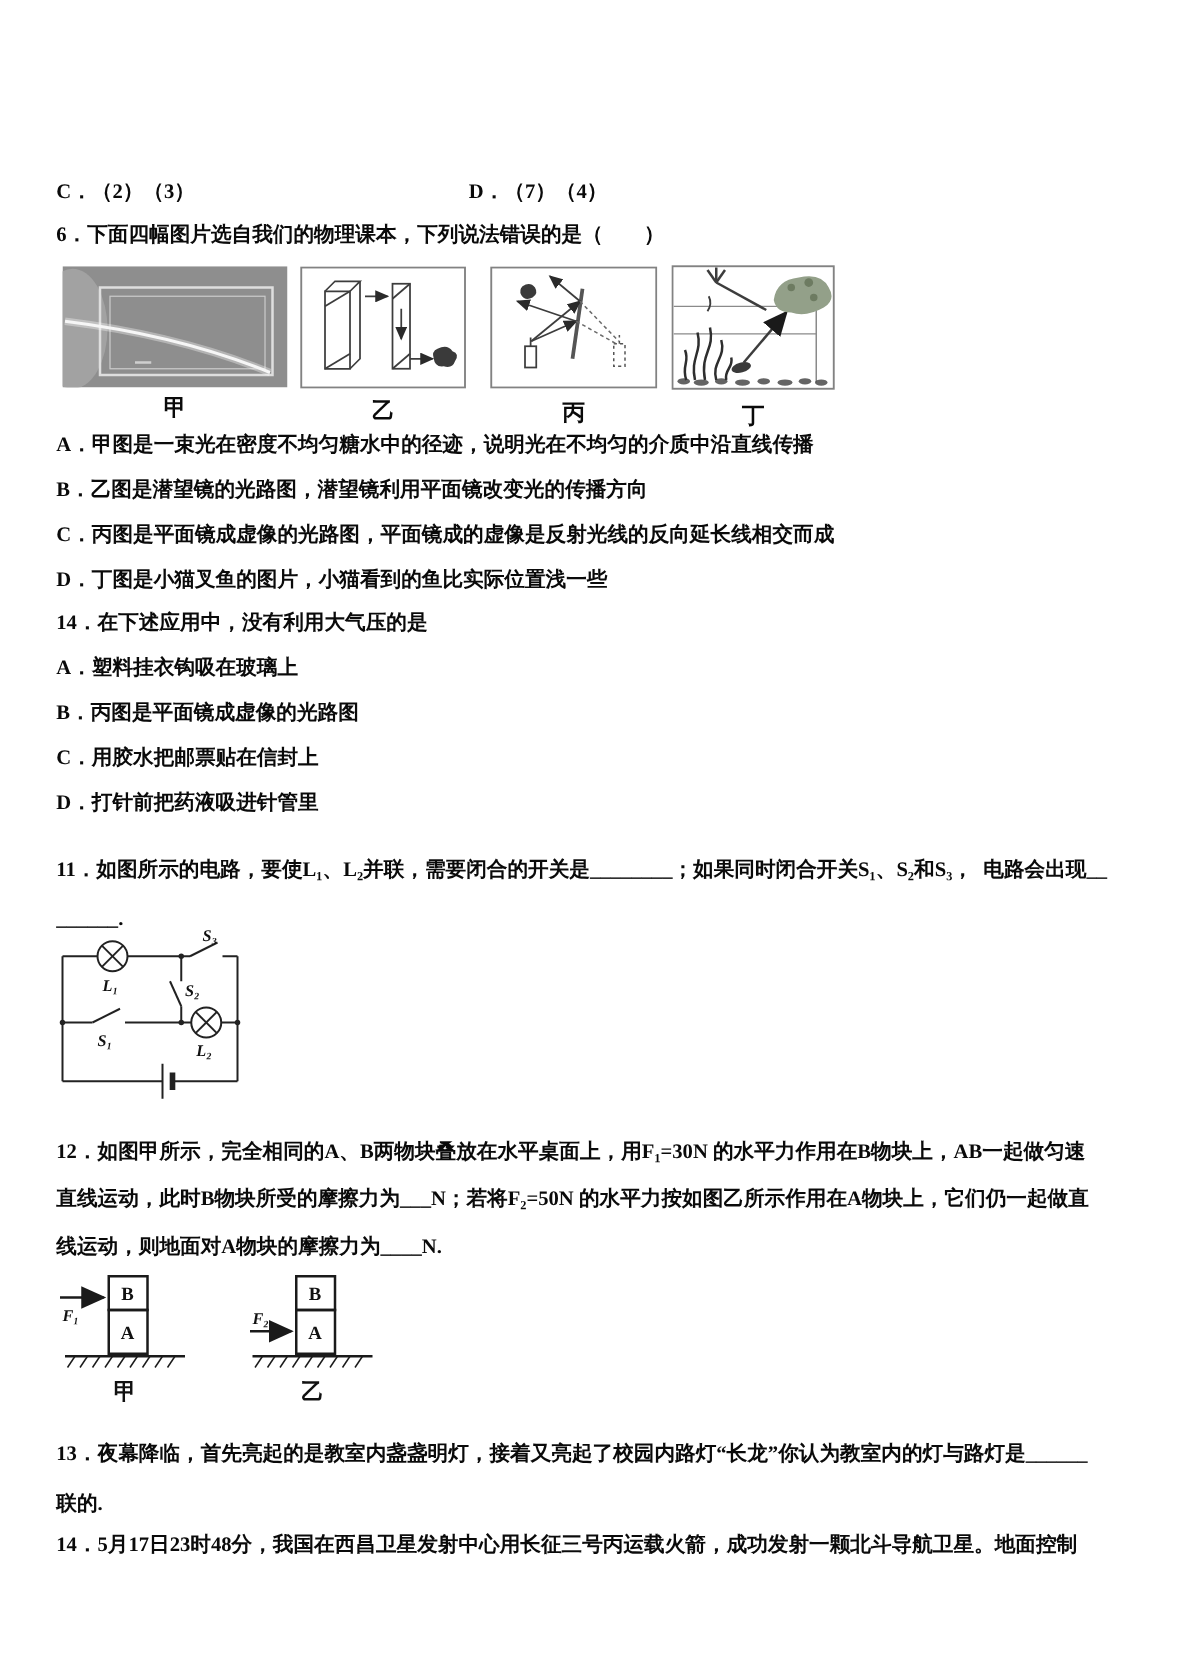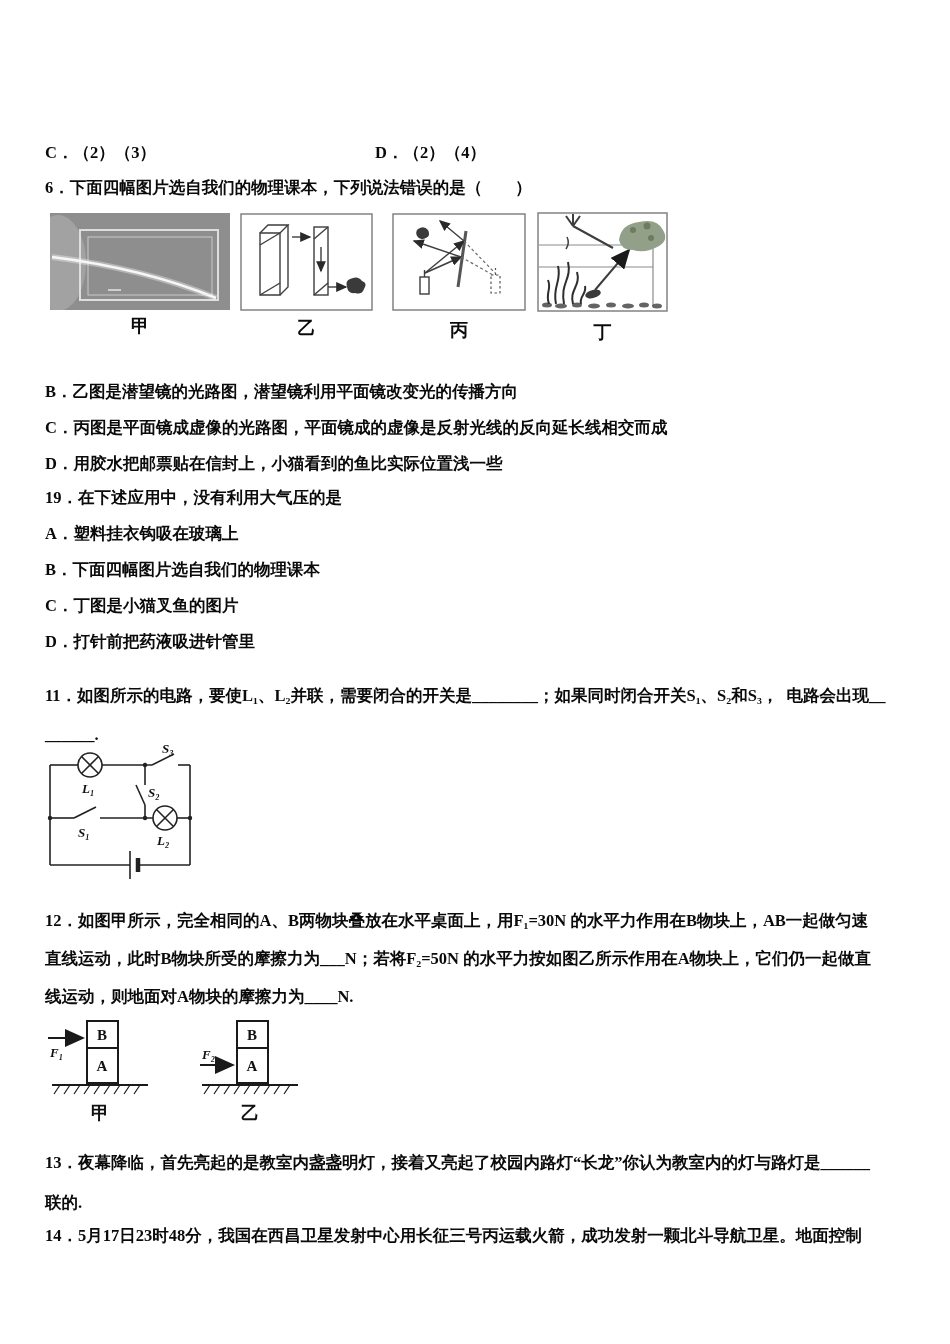--- a/index.html
+++ b/index.html
@@ -25,21 +25,21 @@
       <marker id="ah" markerWidth="9" markerHeight="7" refX="7" refY="3.5" orient="auto">
         <path d="M0,0 L8,3.5 L0,7 Z" fill="#2a2a2a"></path>
       </marker>
       <marker id="ah2" markerWidth="11" markerHeight="9" refX="9" refY="4.5" orient="auto">
         <path d="M0,0 L10,4.5 L0,9 Z" fill="#1a1a1a"></path>
       </marker>
     </defs>
   </svg>
 
   <div class="t" style="left:45px;top:100px">C．（2）（3）</div>
-  <div class="t" style="left:375px;top:100px">D．（2）（4）</div>
+  <div class="t" style="left:375px;top:100px">D．（7）（4）</div>
 
   <div class="t" style="left:45px;top:135px">6．下面四幅图片选自我们的物理课本，下列说法错误的是（　　）</div>
 
   <div class="figbox" style="left:50px;top:170px">
     <svg width="180" height="97" viewBox="0 0 180 97">
       <rect x="0" y="0" width="180" height="97" fill="#8e8e8e"></rect>
       <ellipse cx="8" cy="50" rx="28" ry="48" fill="#a8a8a8" opacity="0.75"></ellipse>
       <rect x="30" y="17" width="138" height="70" fill="none" stroke="#dedede" stroke-width="2"></rect>
       <rect x="38" y="24" width="124" height="58" fill="none" stroke="#c9c9c9" stroke-width="1"></rect>
       <path d="M2,44 C50,50 110,62 166,85" fill="none" stroke="#fbfbfb" stroke-width="6" opacity="0.35"></path>
@@ -132,28 +132,29 @@
       <g>
         <path d="M82,28 q2,-16 20,-18 q18,-4 24,8 q6,10 -4,16 q-14,8 -26,4 q-12,0 -14,-10 Z" fill="#93a089"></path>
         <circle cx="96" cy="18" r="3" fill="#6d7b61"></circle>
         <circle cx="110" cy="14" r="3.5" fill="#6d7b61"></circle>
         <circle cx="114" cy="26" r="3" fill="#6d7b61"></circle>
       </g>
     </svg>
   </div>
   <div class="cap" style="left:537px;top:277px;width:131px">丁</div>
 
+  <div class="t" style="left:45px;top:303px">A．甲图是一束光在密度不均匀糖水中的径迹，说明光在不均匀的介质中沿直线传播</div>
   <div class="t" style="left:45px;top:339px">B．乙图是潜望镜的光路图，潜望镜利用平面镜改变光的传播方向</div>
   <div class="t" style="left:45px;top:375px">C．丙图是平面镜成虚像的光路图，平面镜成的虚像是反射光线的反向延长线相交而成</div>
-  <div class="t" style="left:45px;top:411px">D．用胶水把邮票贴在信封上，小猫看到的鱼比实际位置浅一些</div>
-
-  <div class="t" style="left:45px;top:445px">19．在下述应用中，没有利用大气压的是</div>
+  <div class="t" style="left:45px;top:411px">D．丁图是小猫叉鱼的图片，小猫看到的鱼比实际位置浅一些</div>
+
+  <div class="t" style="left:45px;top:445px">14．在下述应用中，没有利用大气压的是</div>
   <div class="t" style="left:45px;top:481px">A．塑料挂衣钩吸在玻璃上</div>
-  <div class="t" style="left:45px;top:517px">B．下面四幅图片选自我们的物理课本</div>
-  <div class="t" style="left:45px;top:553px">C．丁图是小猫叉鱼的图片</div>
+  <div class="t" style="left:45px;top:517px">B．丙图是平面镜成虚像的光路图</div>
+  <div class="t" style="left:45px;top:553px">C．用胶水把邮票贴在信封上</div>
   <div class="t" style="left:45px;top:589px">D．打针前把药液吸进针管里</div>
 
 
   <div class="t" style="left:45px;top:643px">11．如图所示的电路，要使L₁、L₂并联，需要闭合的开关是________；如果同时闭合开关S₁、S₂和S₃，  电路会出现__</div>
   <div class="t" style="left:45px;top:682px">______.</div>
 
   <div class="figbox" style="left:40px;top:700px">
     <svg width="210" height="140" viewBox="0 0 210 140">
       <g stroke="#222222" stroke-width="1.6" fill="none">
         <line x1="10" y1="22" x2="10" y2="122"></line>

